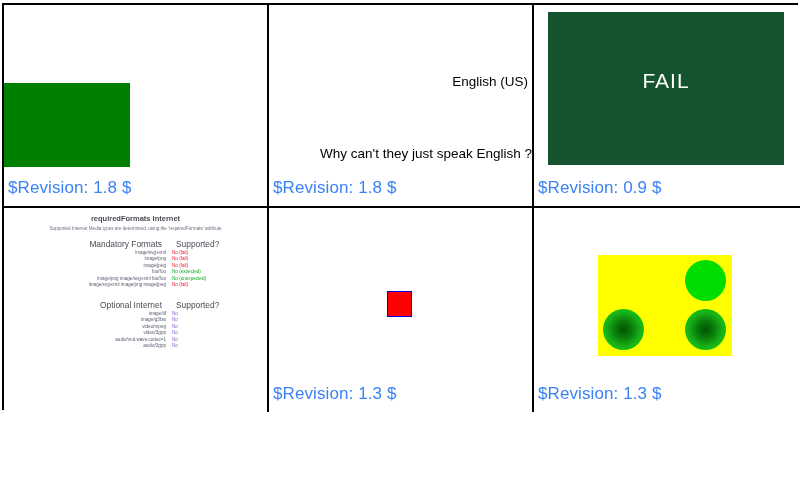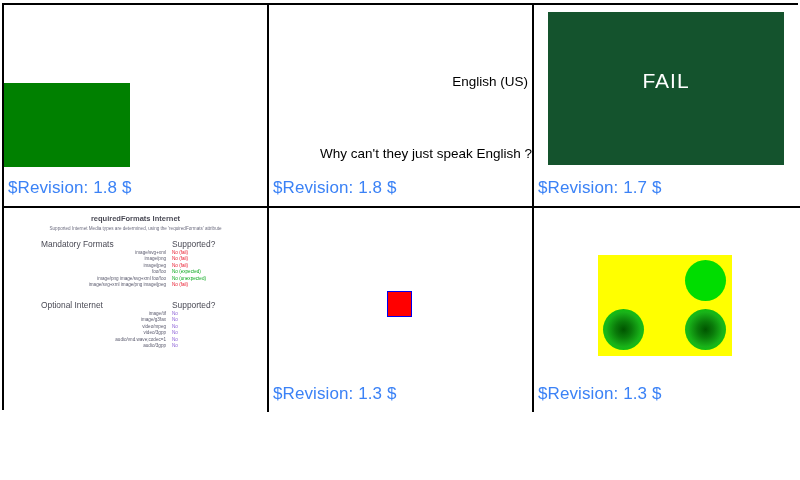--- a/index.html
+++ b/index.html
@@ -85,21 +85,21 @@
   .tbl{
     position:absolute;left:0;right:0;
     font-size:4.6px;
   }
   .tbl.mandatory{top:31px;}
   .tbl.optional{top:92px;}
   .thead{
     display:flex;justify-content:center;align-items:baseline;
     font-size:8.4px;color:#4a4a55;margin-bottom:1px;
   }
-  .thead .c1{width:125px;padding-right:6px;}
+  .thead .c1{width:125px;text-align:right;padding-right:14px;}
   .thead .c2{width:58px;text-align:left;}
   .trow{
     display:flex;justify-content:center;align-items:baseline;
     line-height:6.4px;
   }
   .trow .c1{width:125px;text-align:right;padding-right:6px;color:#5b5b6e;}
   .trow .c2{width:58px;text-align:left;}
   .v-fail{color:#e8192c;}
   .v-ok{color:#0aa81e;}
   .v-plain{color:#8b5fd6;}
@@ -143,21 +143,21 @@
       </div>
       <div class="revision">$Revision: 1.8 $</div>
     </div>
 
     <div class="cell rowtop last">
       <div class="stage">
         <div class="fail-rect">
           <div class="fail-text">FAIL</div>
         </div>
       </div>
-      <div class="revision">$Revision: 1.7 $</div>
+      <div class="revision">$Revision: 0.9 $</div>
     </div>
 
     <div class="cell">
       <div class="report">
         <div class="rpt-title">requiredFormats Internet</div>
         <div class="rpt-sub">Supported Internet Media types are determined, using the 'requiredFormats' attribute</div>
 
         <div class="tbl mandatory">
           <div class="thead">
             <div class="c1">Mandatory Formats</div>

